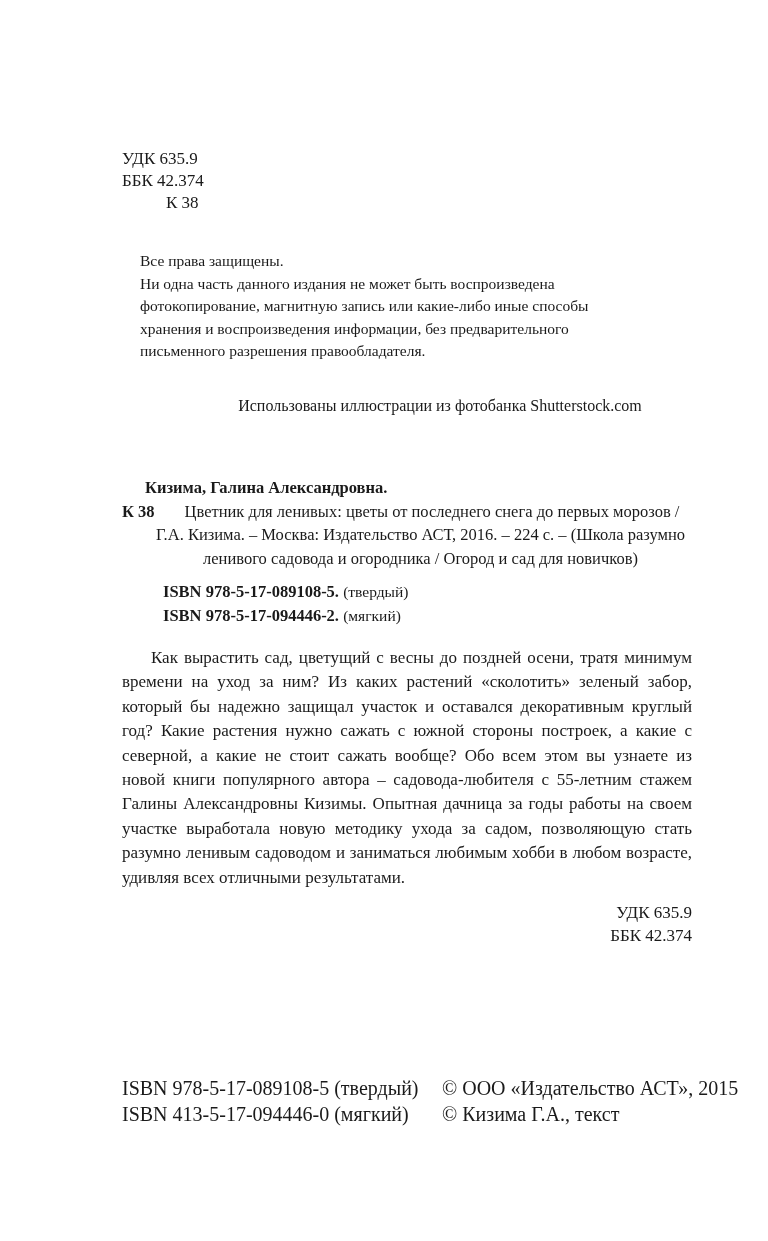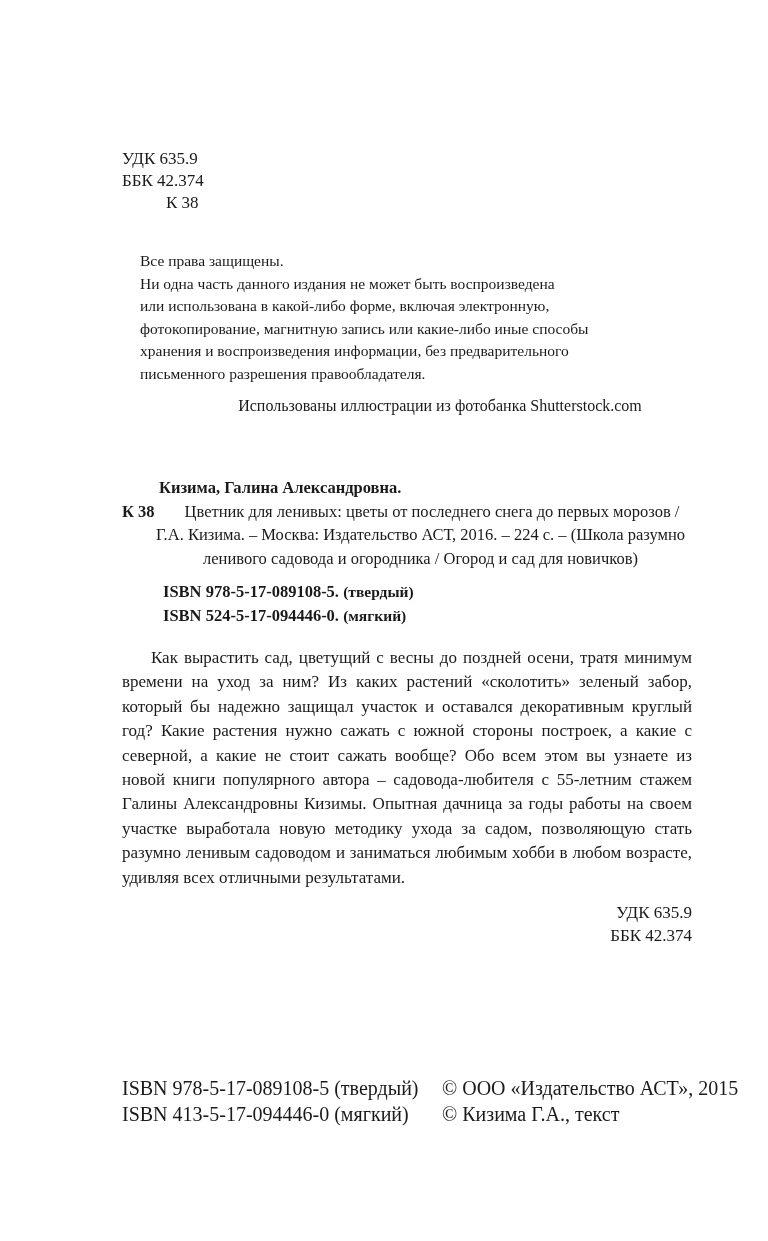--- a/index.html
+++ b/index.html
@@ -61,21 +61,21 @@
   
   .biblio {
     position: absolute;
     left: 122px;
     top: 476px;
     width: 580px;
     font-size: 16.5px;
     line-height: 23.5px;
   }
   .biblio .author {
-    margin-left: 37px;
+    margin-left: 23px;
     font-weight: bold;
     white-space: nowrap;
   }
   .biblio .body-wrap {
     position: relative;
     margin-top: 0px;
   }
   .biblio .shelf {
     position: absolute;
     left: 0;
@@ -93,21 +93,21 @@
   
   .isbn-record {
     position: absolute;
     left: 163px;
     top: 580px;
     font-size: 16.5px;
     line-height: 24px;
   }
   .isbn-record .isbn-line { white-space: nowrap; }
   .isbn-record b { font-weight: bold; }
-  .isbn-record .kind { font-weight: bold; font-size: 15.5px; }
+  .isbn-record .kind { font-weight: normal; font-size: 15.5px; }
 
   
   .annotation {
     position: absolute;
     left: 122px;
     top: 646px;
     width: 570px;
     font-size: 17px;
     line-height: 24.4px;
     text-align: justify;
@@ -158,21 +158,20 @@
 
   <div class="udk-block">
     <span class="line">УДК 635.9</span>
     <span class="line">ББК 42.374</span>
     <span class="line indent">К 38</span>
   </div>
 
   <div class="rights">
     <span class="line">Все права защищены.</span>
     <span class="line">Ни одна часть данного издания не может быть воспроизведена</span>
-    <span class="line">или использована в какой-либо форме, включая электронную,</span>
     <span class="line">фотокопирование, магнитную запись или какие-либо иные способы</span>
     <span class="line">хранения и воспроизведения информации, без предварительного</span>
     <span class="line">письменного разрешения правообладателя.</span>
   </div>
 
   <div class="credit">Использованы иллюстрации из  фотобанка Shutterstock.com</div>
 
   <div class="biblio">
     <div class="author">Кизима, Галина Александровна.</div>
     <div class="body-wrap">
@@ -180,21 +179,21 @@
       <div class="desc">Цветник для ленивых: цветы от последнего снега до первых морозов / Г.А. Кизима. – Москва: Издательство АСТ, 2016. – 224 с. – (Школа разумно ленивого садовода и огородника / Огород и сад для новичков)</div>
     </div>
   </div>
 
   <div class="isbn-record">
     <div class="isbn-line">
       <b>ISBN 978-5-17-089108-5.</b>
       <span class="kind">(твердый)</span>
     </div>
     <div class="isbn-line">
-      <b>ISBN 524-5-17-094446-0.</b>
+      <b>ISBN 978-5-17-094446-2.</b>
       <span class="kind">(мягкий)</span>
     </div>
   </div>
 
   <div class="annotation">Как вырастить сад, цветущий с весны до поздней осени, тратя минимум времени на уход за ним? Из каких растений «сколотить» зеленый забор, который бы надежно защищал участок и оставался декоративным круглый год? Какие растения нужно сажать с южной стороны построек, а какие с северной, а какие не стоит сажать вообще? Обо всем этом вы узнаете из новой книги популярного автора – садовода-любителя с 55-летним стажем Галины Александровны Кизимы. Опытная дачница за годы работы на своем участке выработала новую методику ухода за садом, позволяющую стать разумно ленивым садоводом и заниматься любимым хобби в любом возрасте, удивляя всех отличными результатами.</div>
 
   <div class="udk-repeat">
     <span class="line">УДК 635.9</span>
     <span class="line">ББК 42.374</span>
   </div>

